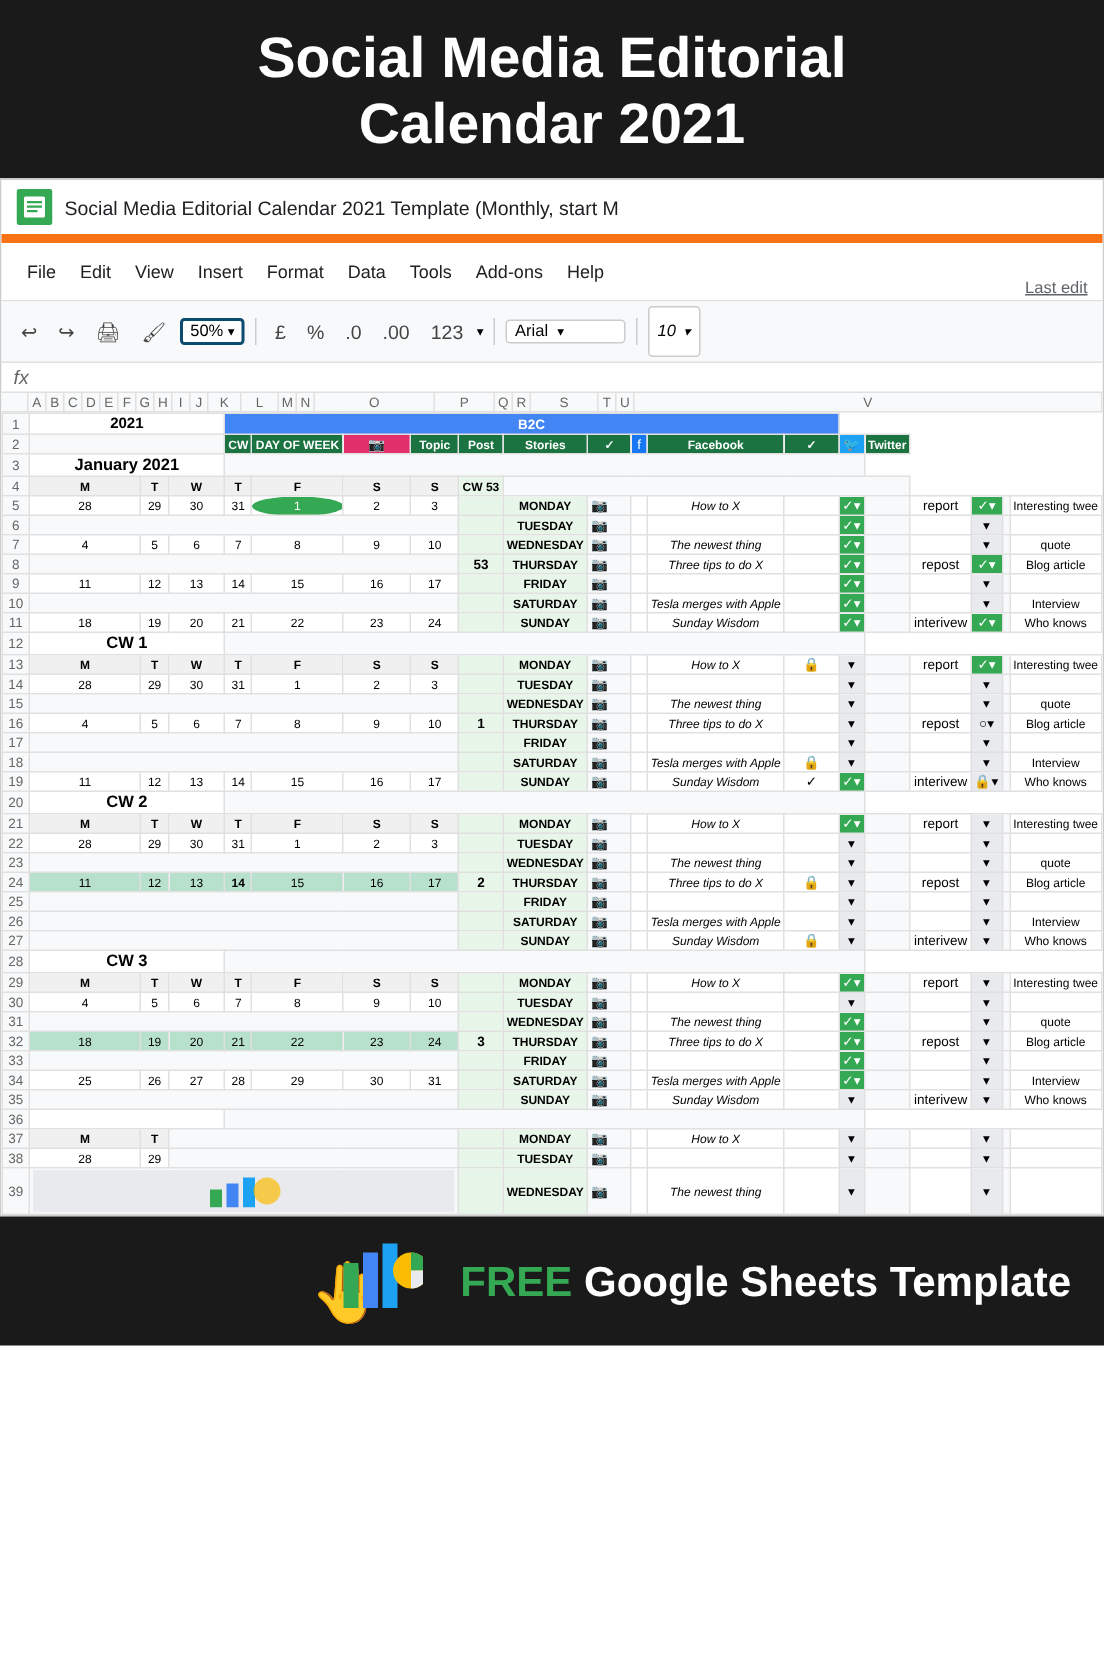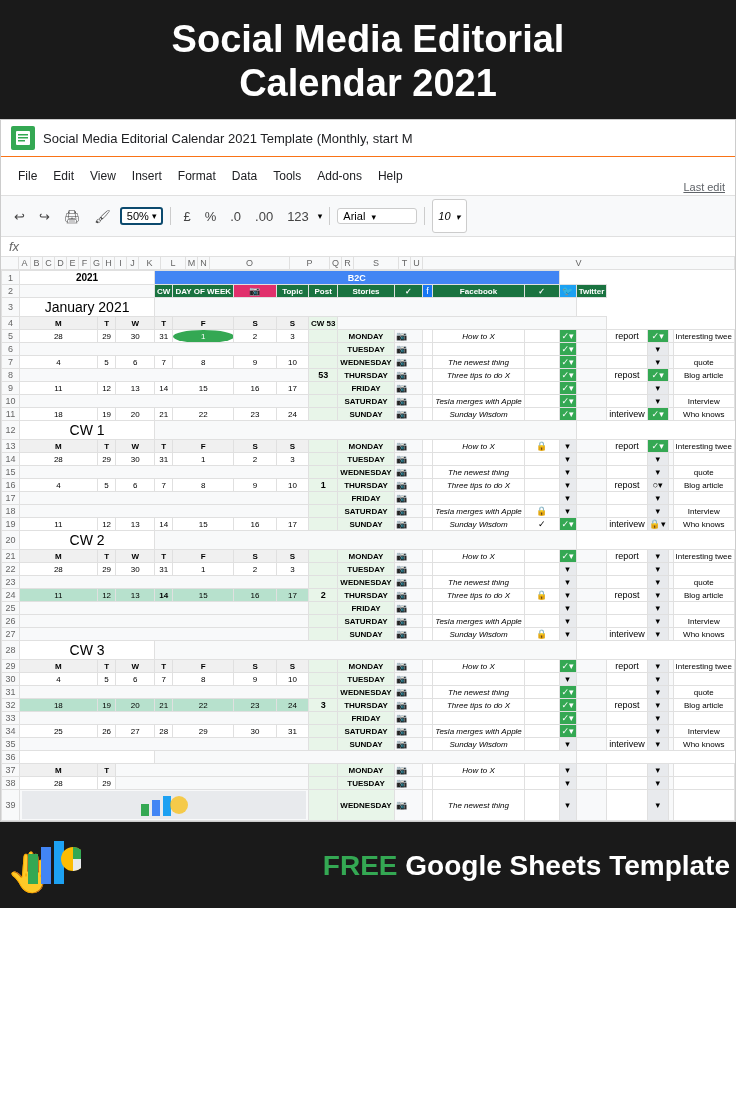--- a/index.html
+++ b/index.html
@@ -25,21 +25,21 @@
       border: 1px solid #ccc;
       margin: 0;
     }
 
     
     .title-bar {
       display: flex;
       align-items: center;
       padding: 6px 10px;
       background: #fff;
-      border-bottom: 1px solid #f97316;
+      border-bottom: 6px solid #f97316;
     }
     .sheets-icon {
       width: 24px;
       height: 24px;
       margin-right: 8px;
       flex-shrink: 0;
     }
     .doc-title {
       font-size: 13px;
       color: #202124;
@@ -202,32 +202,32 @@
     .cell-instagram { background: #e1306c; color: #fff; text-align: center; }
     .cell-facebook { background: #1877f2; color: #fff; text-align: center; }
     .cell-twitter { background: #1da1f2; color: #fff; text-align: center; }
     .cell-cw { background: #e8f5e9; text-align: center; font-weight: bold; }
     .cell-day { background: #e8f5e9; font-weight: bold; text-align: center; font-size: 8px; margin-left: 16px; }
     .cell-check-green { background: #34a853; color: #fff; text-align: center; }
     .cell-check-gray { background: #e8eaed; text-align: center; }
     .cal-header { background: #f0f0f0; font-weight: bold; text-align: center; font-size: 8px; }
     .cal-date { text-align: center; font-size: 8px; }
     .cal-date-hl { text-align: center; font-size: 8px; background: #34a853; color: #fff; border-radius: 50%; }
-    .cal-month { text-align: center; font-weight: normal; font-size: 14px; }
+    .cal-month { text-align: center; font-weight: bold; font-size: 11px; }
     .post-text { font-size: 8px; text-align: center; font-style: italic; }
 
     
     .bottom-banner {
       background: #1a1a1a;
       color: #fff;
       text-align: center;
-      padding: 14px 6px 12px;
+      padding: 14px 22px 12px;
       display: flex;
       align-items: center;
-      justify-content: space-between;
+      justify-content: flex-end;
       gap: 10px;
     }
   </style>
 </head>
 <body>
 
 <div class="top-banner">
   <h1 style="white-space:pre-line;">Social Media Editorial
 Calendar 2021</h1>
 </div>

